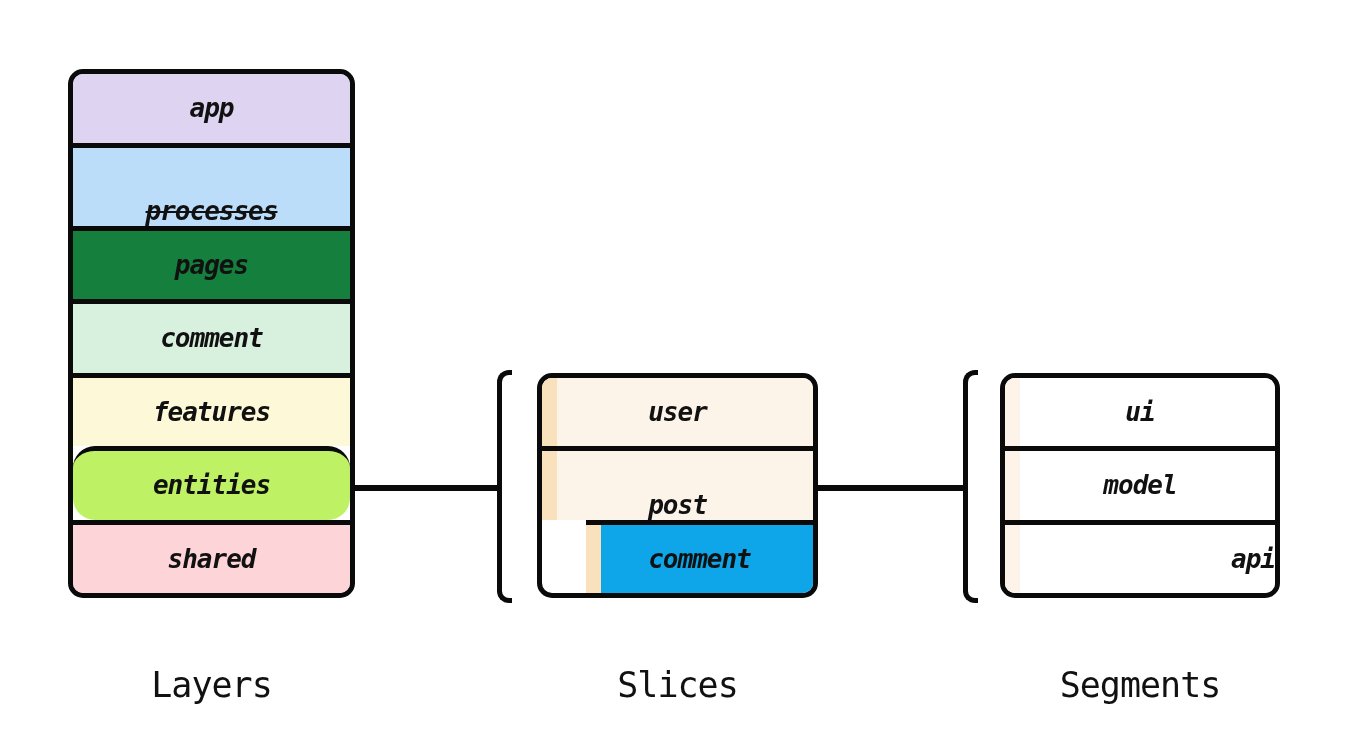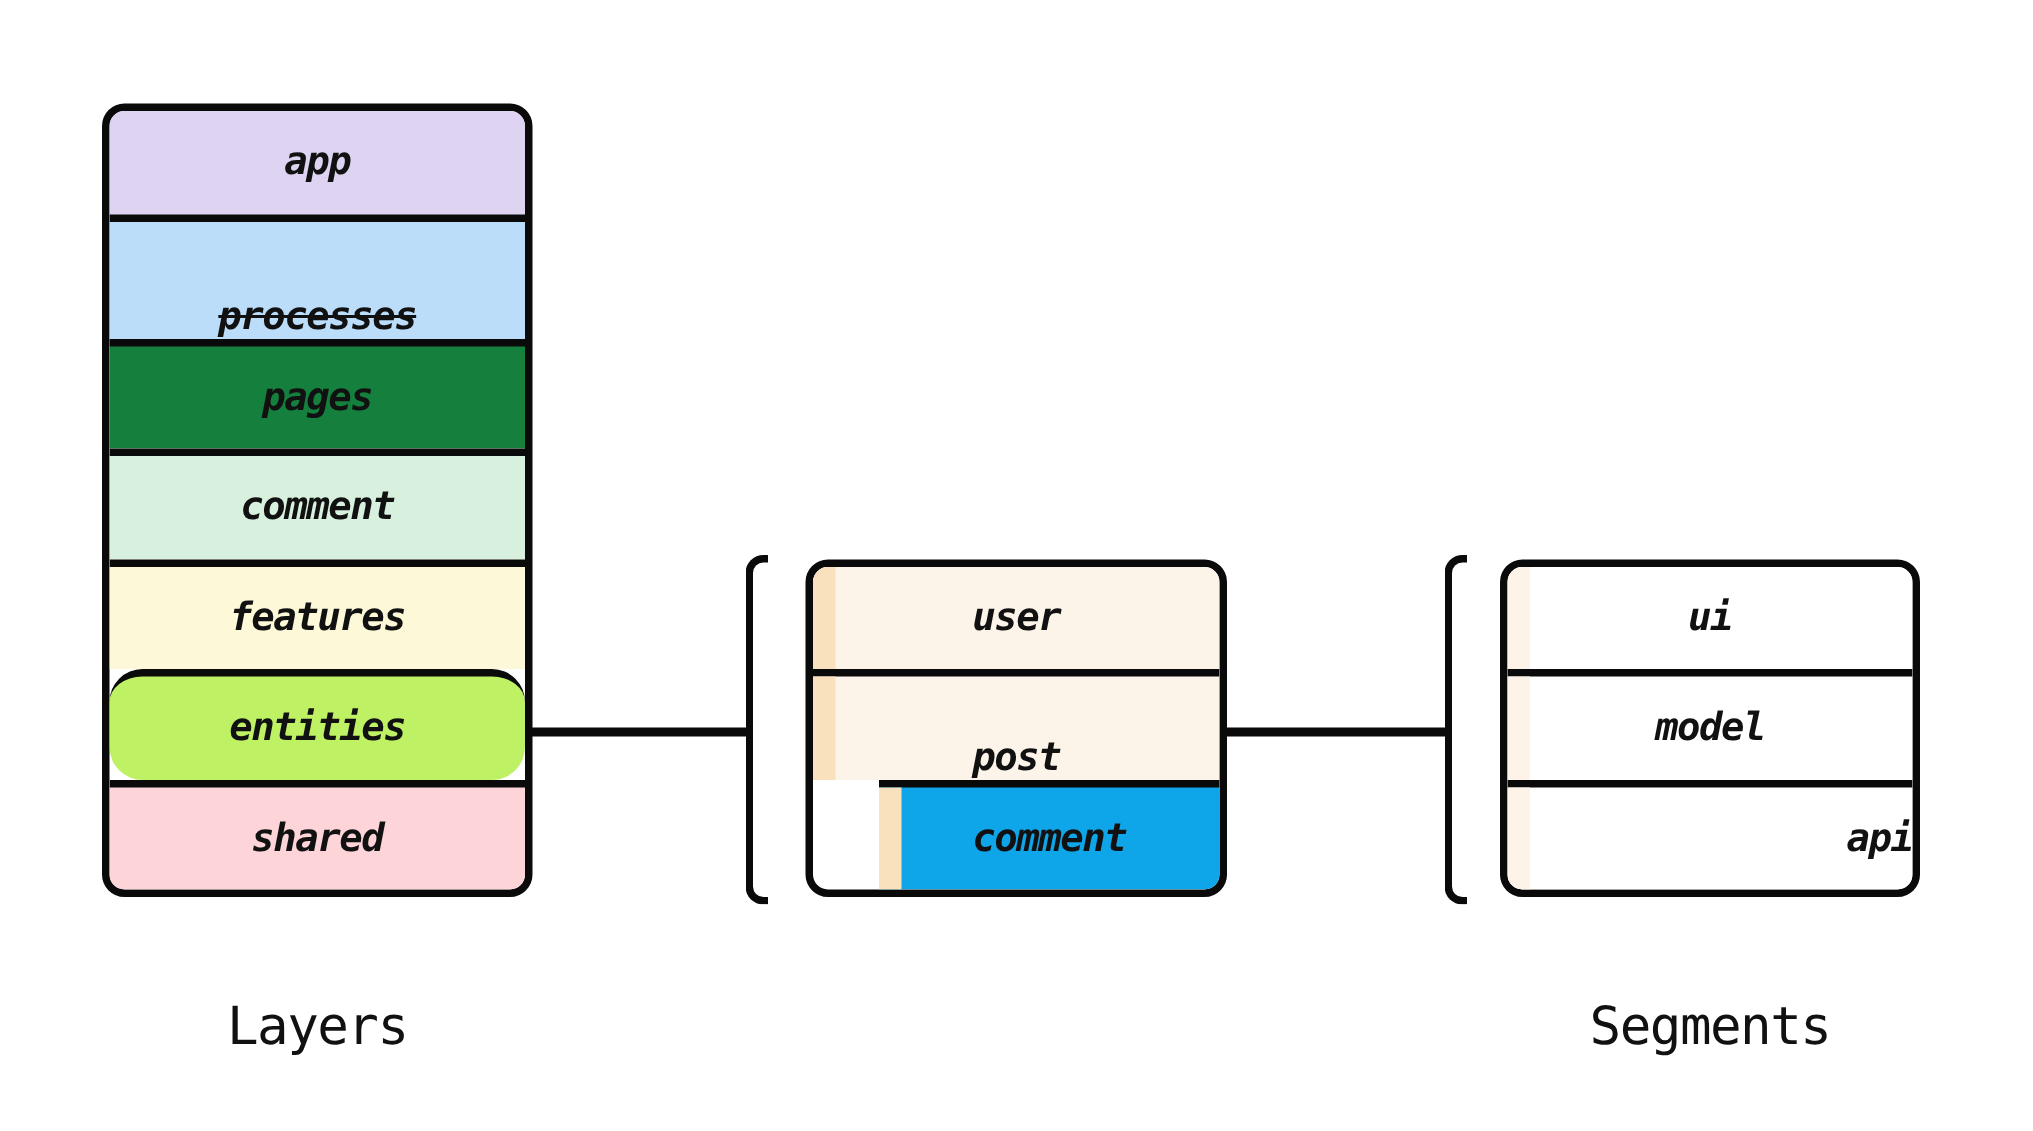--- a/index.html
+++ b/index.html
@@ -102,15 +102,16 @@
       <div class="stripe" style="background-color: rgb(253, 243, 232);"></div>
       <span class="row-label">model</span>
     </div>
     <div class="row" style="background-color: rgb(255, 255, 255); justify-content: flex-end;">
       <div class="stripe" style="background-color: rgb(253, 243, 232);"></div>
       <span class="row-label">api</span>
     </div>
   </div>
 
   <div class="group-label" id="label-layers">Layers</div>
+  <div class="group-label" id="label-slices">Slices</div>
   <div class="group-label" id="label-segments">Segments</div>
 
 </div>
 
 </body></html>

